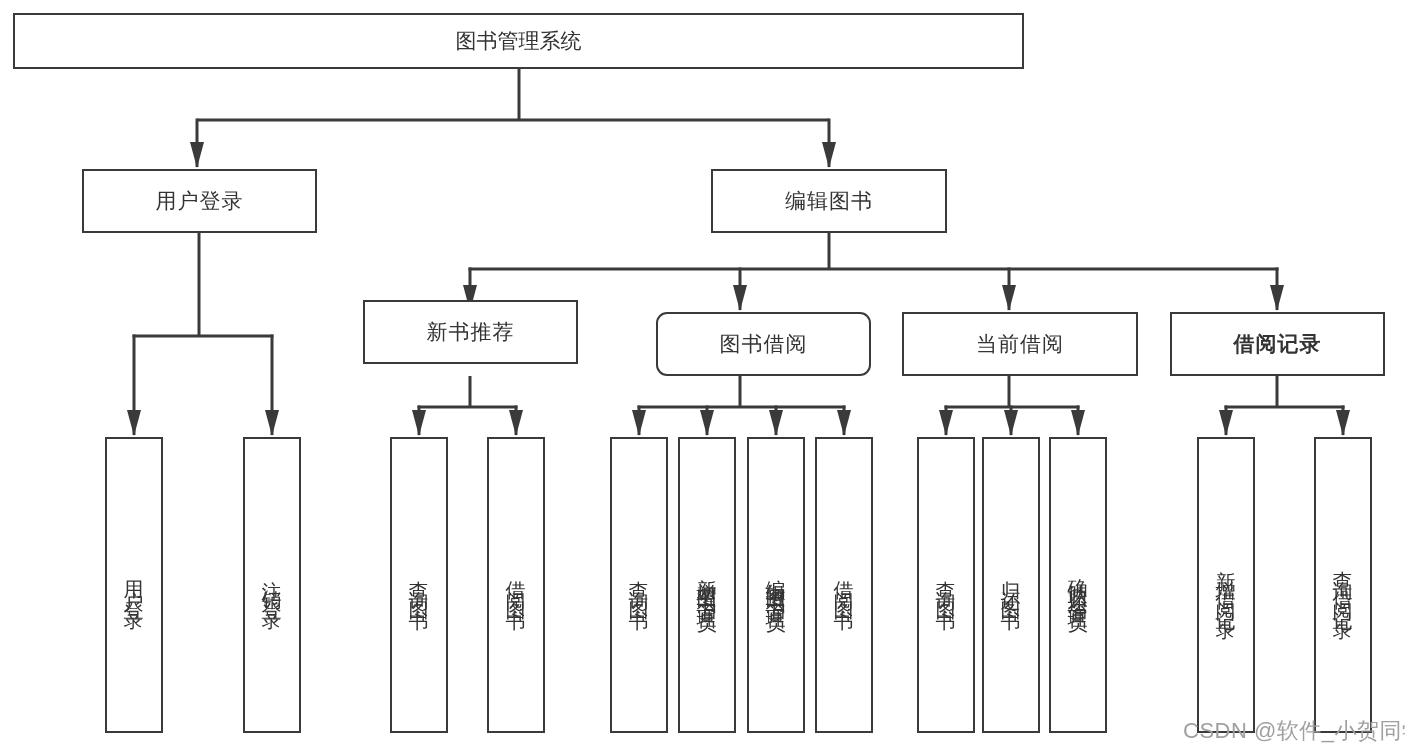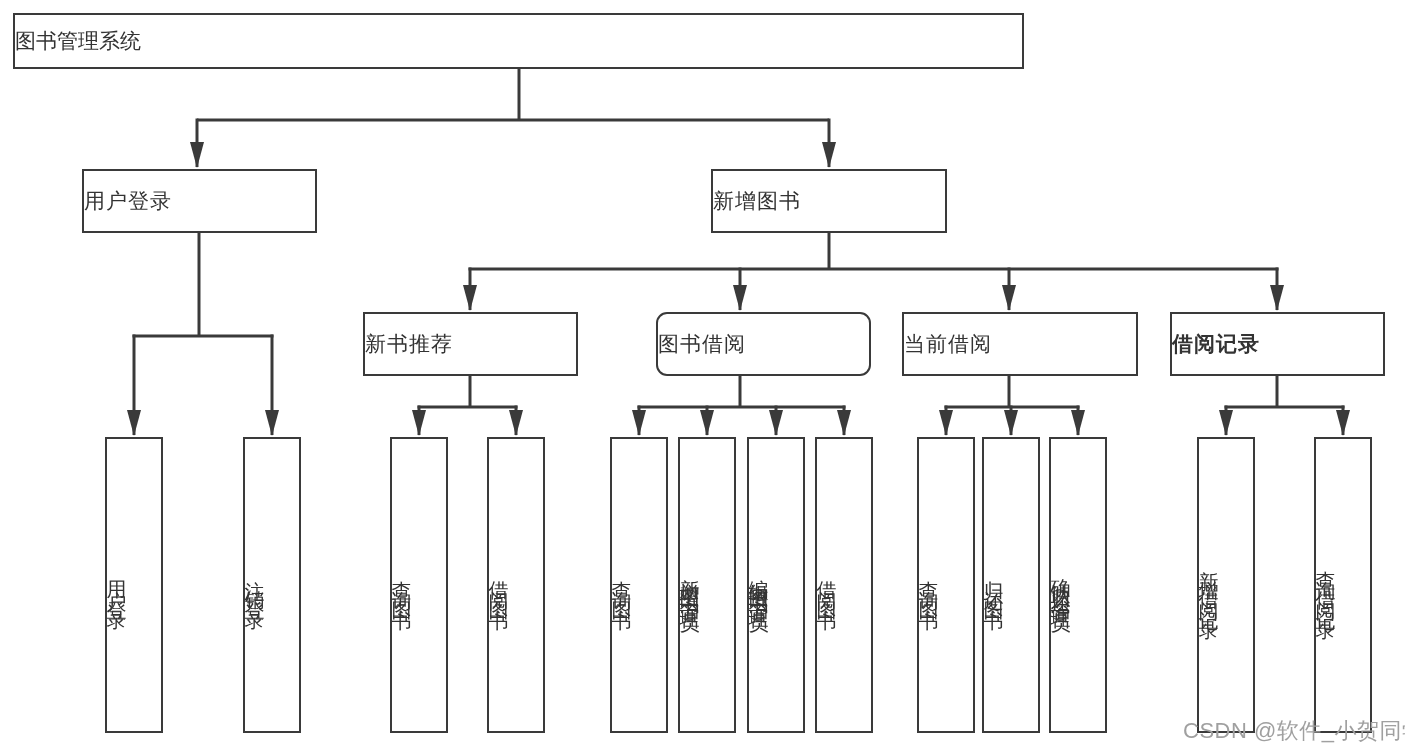--- a/index.html
+++ b/index.html
@@ -20,21 +20,21 @@
     left: 0;
     top: 0;
   }
   .node {
     position: absolute;
     box-sizing: border-box;
     border: 2.5px solid #3a3a3a;
     background: #ffffff;
     display: flex;
     align-items: center;
-    justify-content: flex-start;
+    justify-content: center;
     color: #333333;
     font-weight: 500;
   }
   .h-node {
     font-size: 21px;
     letter-spacing: 1px;
   }
   .root-node {
     left: 13px; top: 13px; width: 1011px; height: 56px;
     font-size: 21px;
@@ -120,24 +120,24 @@
   </svg>
 
   <div class="node root-node">
     <span>图书管理系统</span>
   </div>
 
   <div class="node h-node" style="left:82px; top:169px; width:235px; height:64px;">
     <span>用户登录</span>
   </div>
   <div class="node h-node" style="left:711px; top:169px; width:236px; height:64px;">
-    <span>新增图书</span>
+    <span>编辑图书</span>
   </div>
 
-  <div class="node h-node" style="left:363px; top:312px; width:215px; height:64px;">
+  <div class="node h-node" style="left:363px; top:300px; width:215px; height:64px;">
     <span>新书推荐</span>
   </div>
   <div class="node h-node" style="left:656px; top:312px; width:215px; height:64px;border-radius:11px;">
     <span>图书借阅</span>
   </div>
   <div class="node h-node" style="left:902px; top:312px; width:236px; height:64px;">
     <span>当前借阅</span>
   </div>
   <div class="node h-node" style="left:1170px; top:312px; width:215px; height:64px;font-weight:bold;">
     <span>借阅记录</span>

